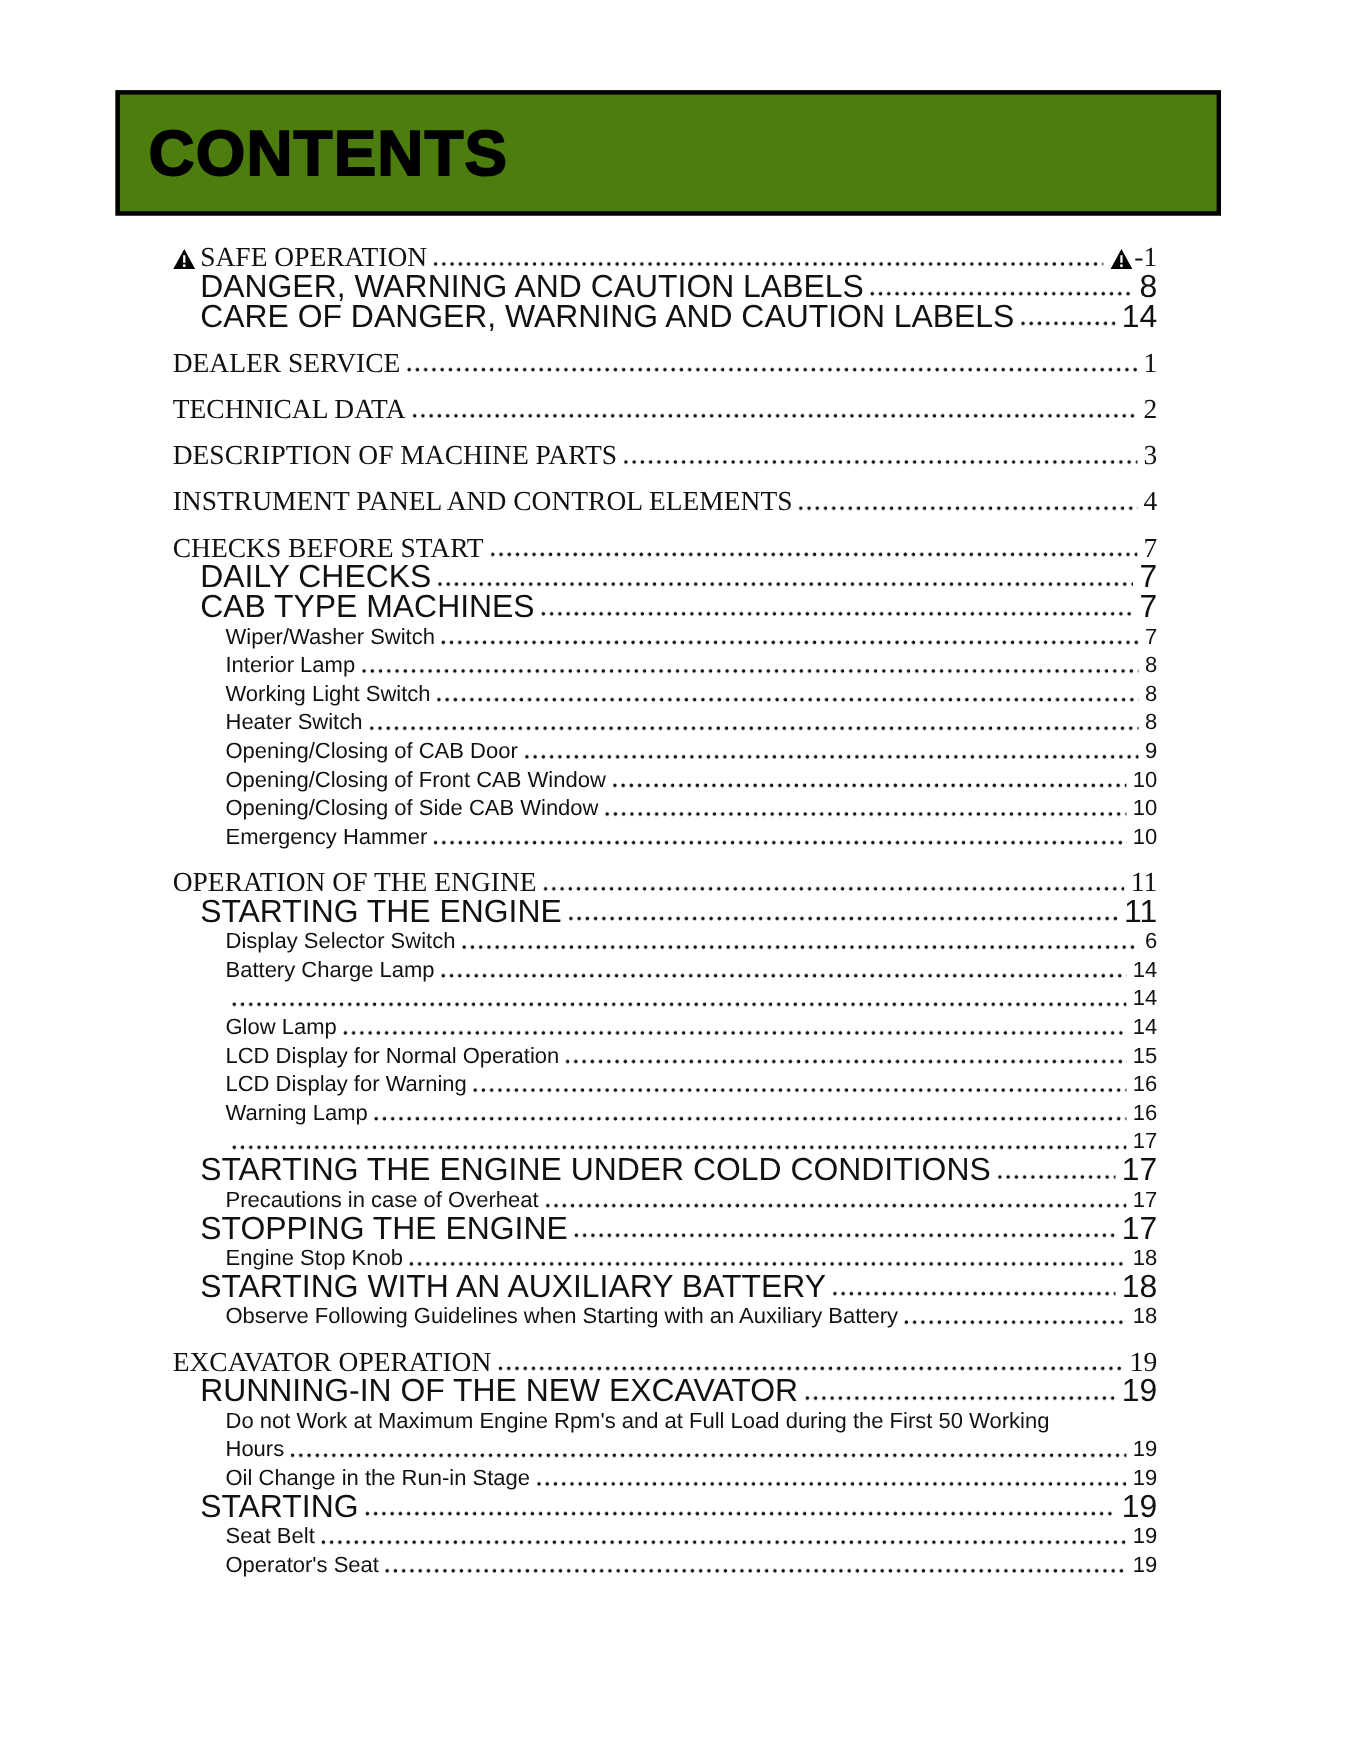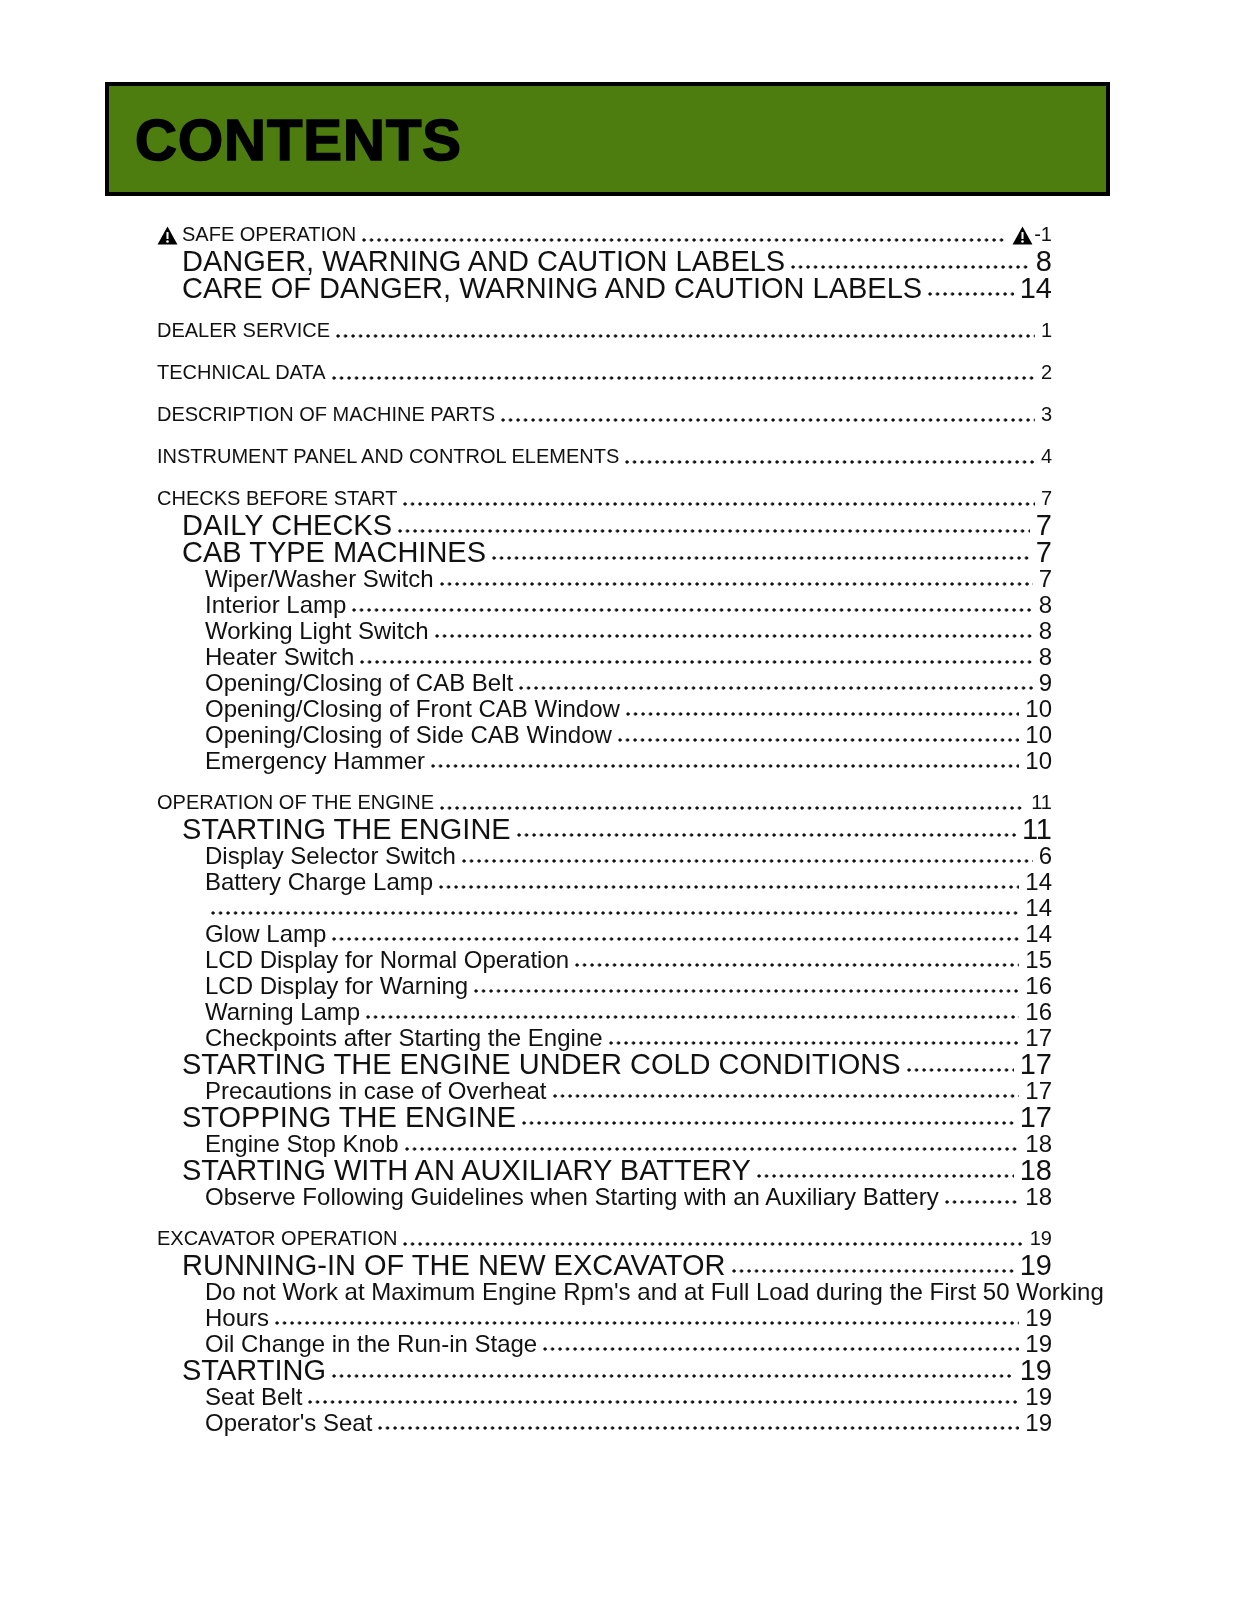--- a/index.html
+++ b/index.html
@@ -41,23 +41,23 @@
     width: 895px;
   }
   .toc-group { margin-bottom: 15px; }
 
   .toc-row {
     display: flex;
     align-items: flex-end;
     line-height: 27px;
     white-space: nowrap;
   }
-  .toc-row.lvl1 { font-size: 20px; padding-left: 0; }
+  .toc-row.lvl1 { font-size: 25px; padding-left: 0; font-family: Liberation Serif, serif; }
   .toc-row.lvl2 { font-size: 29px; padding-left: 25px; }
-  .toc-row.lvl3 { font-size: 24px; padding-left: 48px; line-height: 26px; text-align: right; }
+  .toc-row.lvl3 { font-size: 20px; padding-left: 48px; line-height: 26px; text-align: right; }
 
   .toc-label { flex: 0 0 auto; }
 
   .toc-dots {
     flex: 1 1 auto;
     min-width: 18px;
     height: 4px;
     margin: 0 6px 6px 6px;
     align-self: flex-end;
     background-image: radial-gradient(circle at 2px 2px, #111 1.35px, rgba(0,0,0,0) 1.9px);
@@ -203,21 +203,21 @@
         </span>
       </div>
       <div class="toc-row lvl3">
         <span class="toc-label">Heater Switch</span>
         <span class="toc-dots"></span>
         <span class="toc-page">
           <span>8</span>
         </span>
       </div>
       <div class="toc-row lvl3">
-        <span class="toc-label">Opening/Closing of CAB Belt</span>
+        <span class="toc-label">Opening/Closing of CAB Door</span>
         <span class="toc-dots"></span>
         <span class="toc-page">
           <span>9</span>
         </span>
       </div>
       <div class="toc-row lvl3">
         <span class="toc-label">Opening/Closing of Front CAB Window</span>
         <span class="toc-dots"></span>
         <span class="toc-page">
           <span>10</span>
@@ -295,21 +295,20 @@
         </span>
       </div>
       <div class="toc-row lvl3">
         <span class="toc-label">Warning Lamp</span>
         <span class="toc-dots"></span>
         <span class="toc-page">
           <span>16</span>
         </span>
       </div>
       <div class="toc-row lvl3">
-        <span class="toc-label">Checkpoints after Starting the Engine</span>
         <span class="toc-dots"></span>
         <span class="toc-page">
           <span>17</span>
         </span>
       </div>
       <div class="toc-row lvl2">
         <span class="toc-label">STARTING THE ENGINE UNDER COLD CONDITIONS</span>
         <span class="toc-dots"></span>
         <span class="toc-page">
           <span>17</span>

